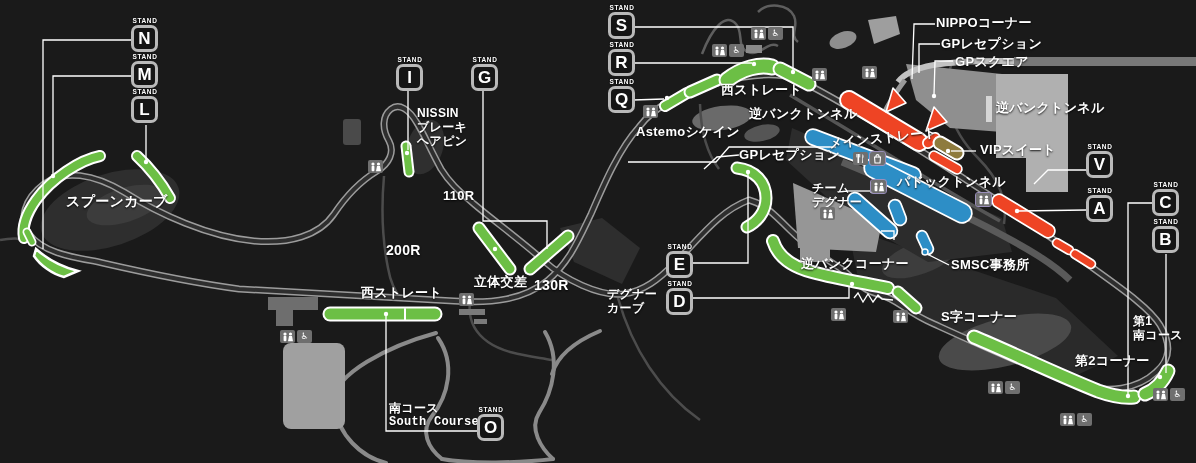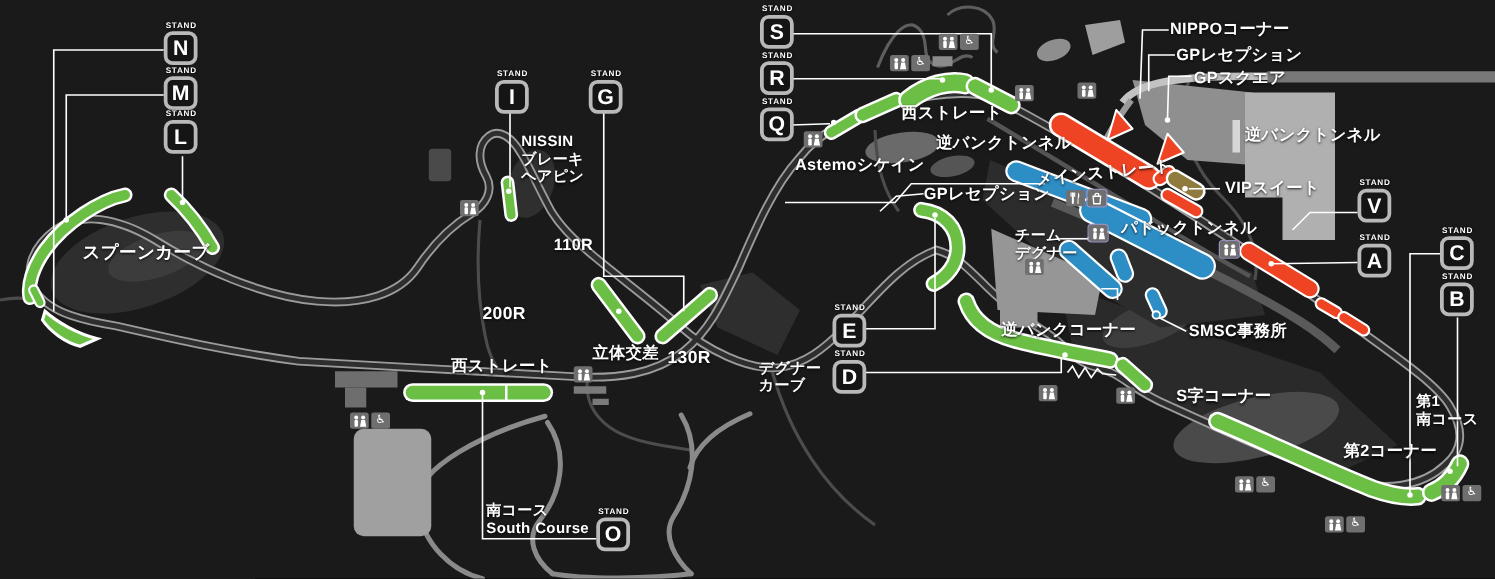--- a/index.html
+++ b/index.html
@@ -2,21 +2,21 @@
 <html><head>
 <meta charset="utf-8">
 <style>
   html,body{margin:0;padding:0;background:#000;}
   .stage{position:relative;width:1196px;height:463px;background:#1a1a1a;overflow:hidden;
          font-family:"Liberation Sans","DejaVu Sans",sans-serif;}
   .stage svg.base{position:absolute;left:0;top:0;}
   .lbl{position:absolute;color:#fff;font-weight:700;font-size:13px;line-height:1.15;
        white-space:nowrap;letter-spacing:.3px;text-shadow:0 1px 2px rgba(0,0,0,.9);z-index:6;}
   .sm{font-size:12px;}
-  .mono{font-family:Liberation Sans, sans-serif;font-weight:700;}
+  .mono{font-family:Liberation Mono, monospace;font-weight:700;}
   .badge{position:absolute;width:28px;text-align:center;z-index:8;}
   .bword{font-size:6.5px;font-weight:700;color:#fff;letter-spacing:.6px;margin-bottom:1px;
          text-shadow:0 0 2px #000;}
   .bbox{width:27px;height:27px;box-sizing:border-box;border:3px solid #b9b9b9;border-radius:7px;
         background:#151515;color:#fff;font-weight:700;font-size:17px;line-height:21px;text-align:center;}
   .ic{position:absolute;display:flex;gap:2px;z-index:7;}
   .chip{width:15px;height:13px;background:#6f6f6f;border-radius:2px;display:flex;
         align-items:center;justify-content:center;}
   .chip.purple{outline:1px solid #9a8fba;}
   .hcg{color:#fff;font-size:9px;line-height:13px;font-family:"DejaVu Sans",sans-serif;}

